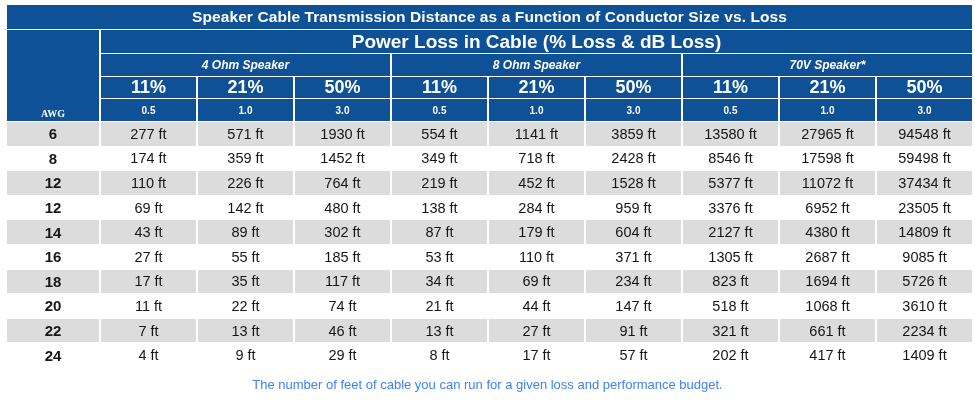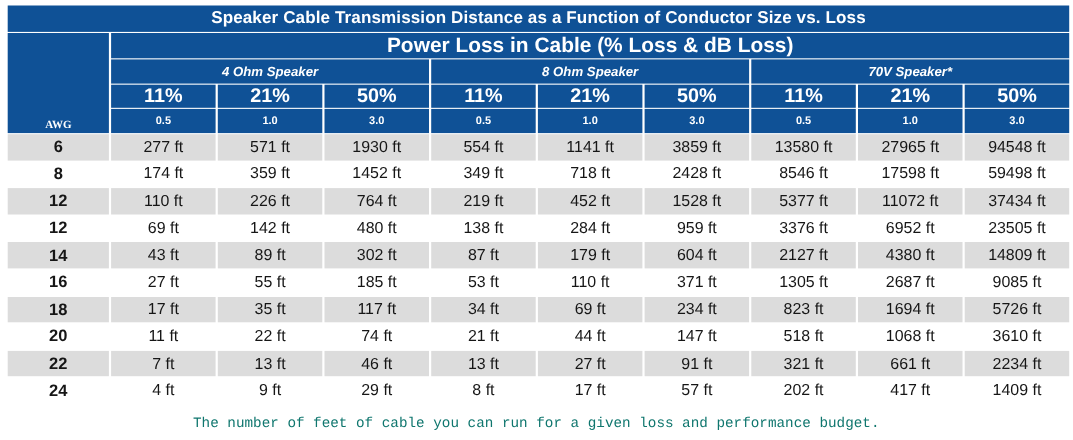--- a/index.html
+++ b/index.html
@@ -101,22 +101,22 @@
   }
 
   
   .caption {
     position: absolute;
     left: 0;
     right: 0;
     bottom: 8px;
     text-align: center;
     font-size: 13px;
-    color: #0f766e;
-    font-family: Liberation Mono, monospace;
+    color: #3b82f6;
+    font-family: Liberation Sans, sans-serif;
   }
 </style>
 </head>
 <body>
 
 <div class="table-wrap">
 
   <table class="awg-table">
     <colgroup>
       <col style="width:92px">

